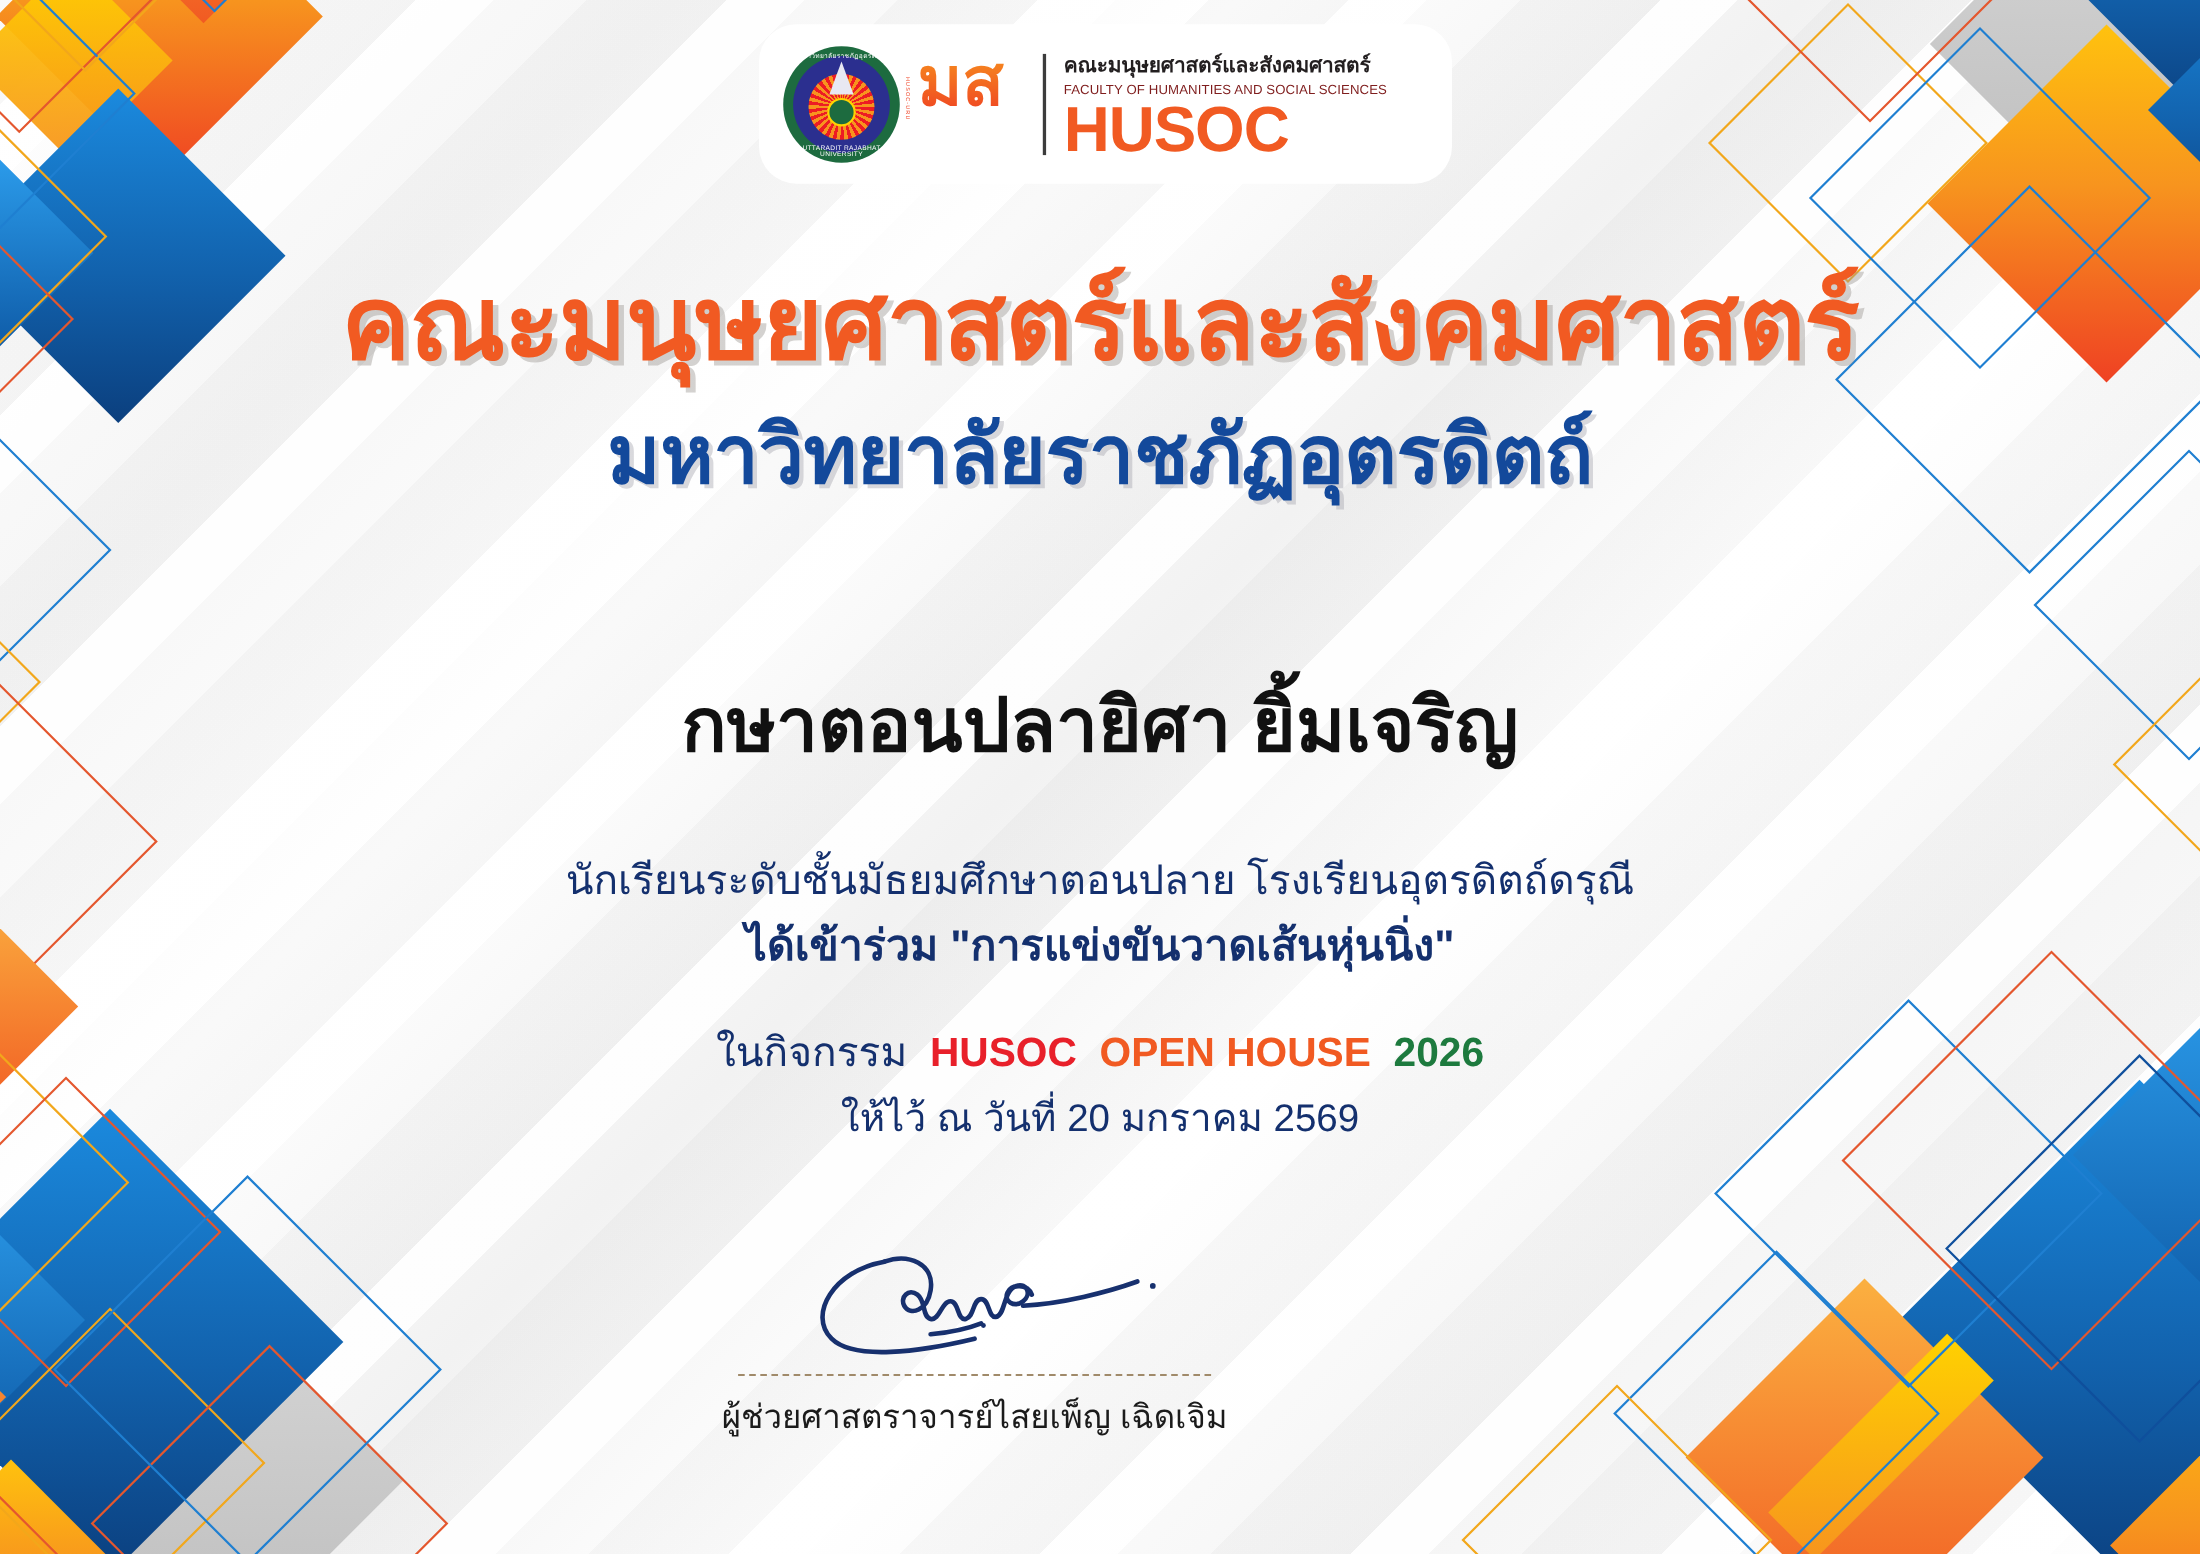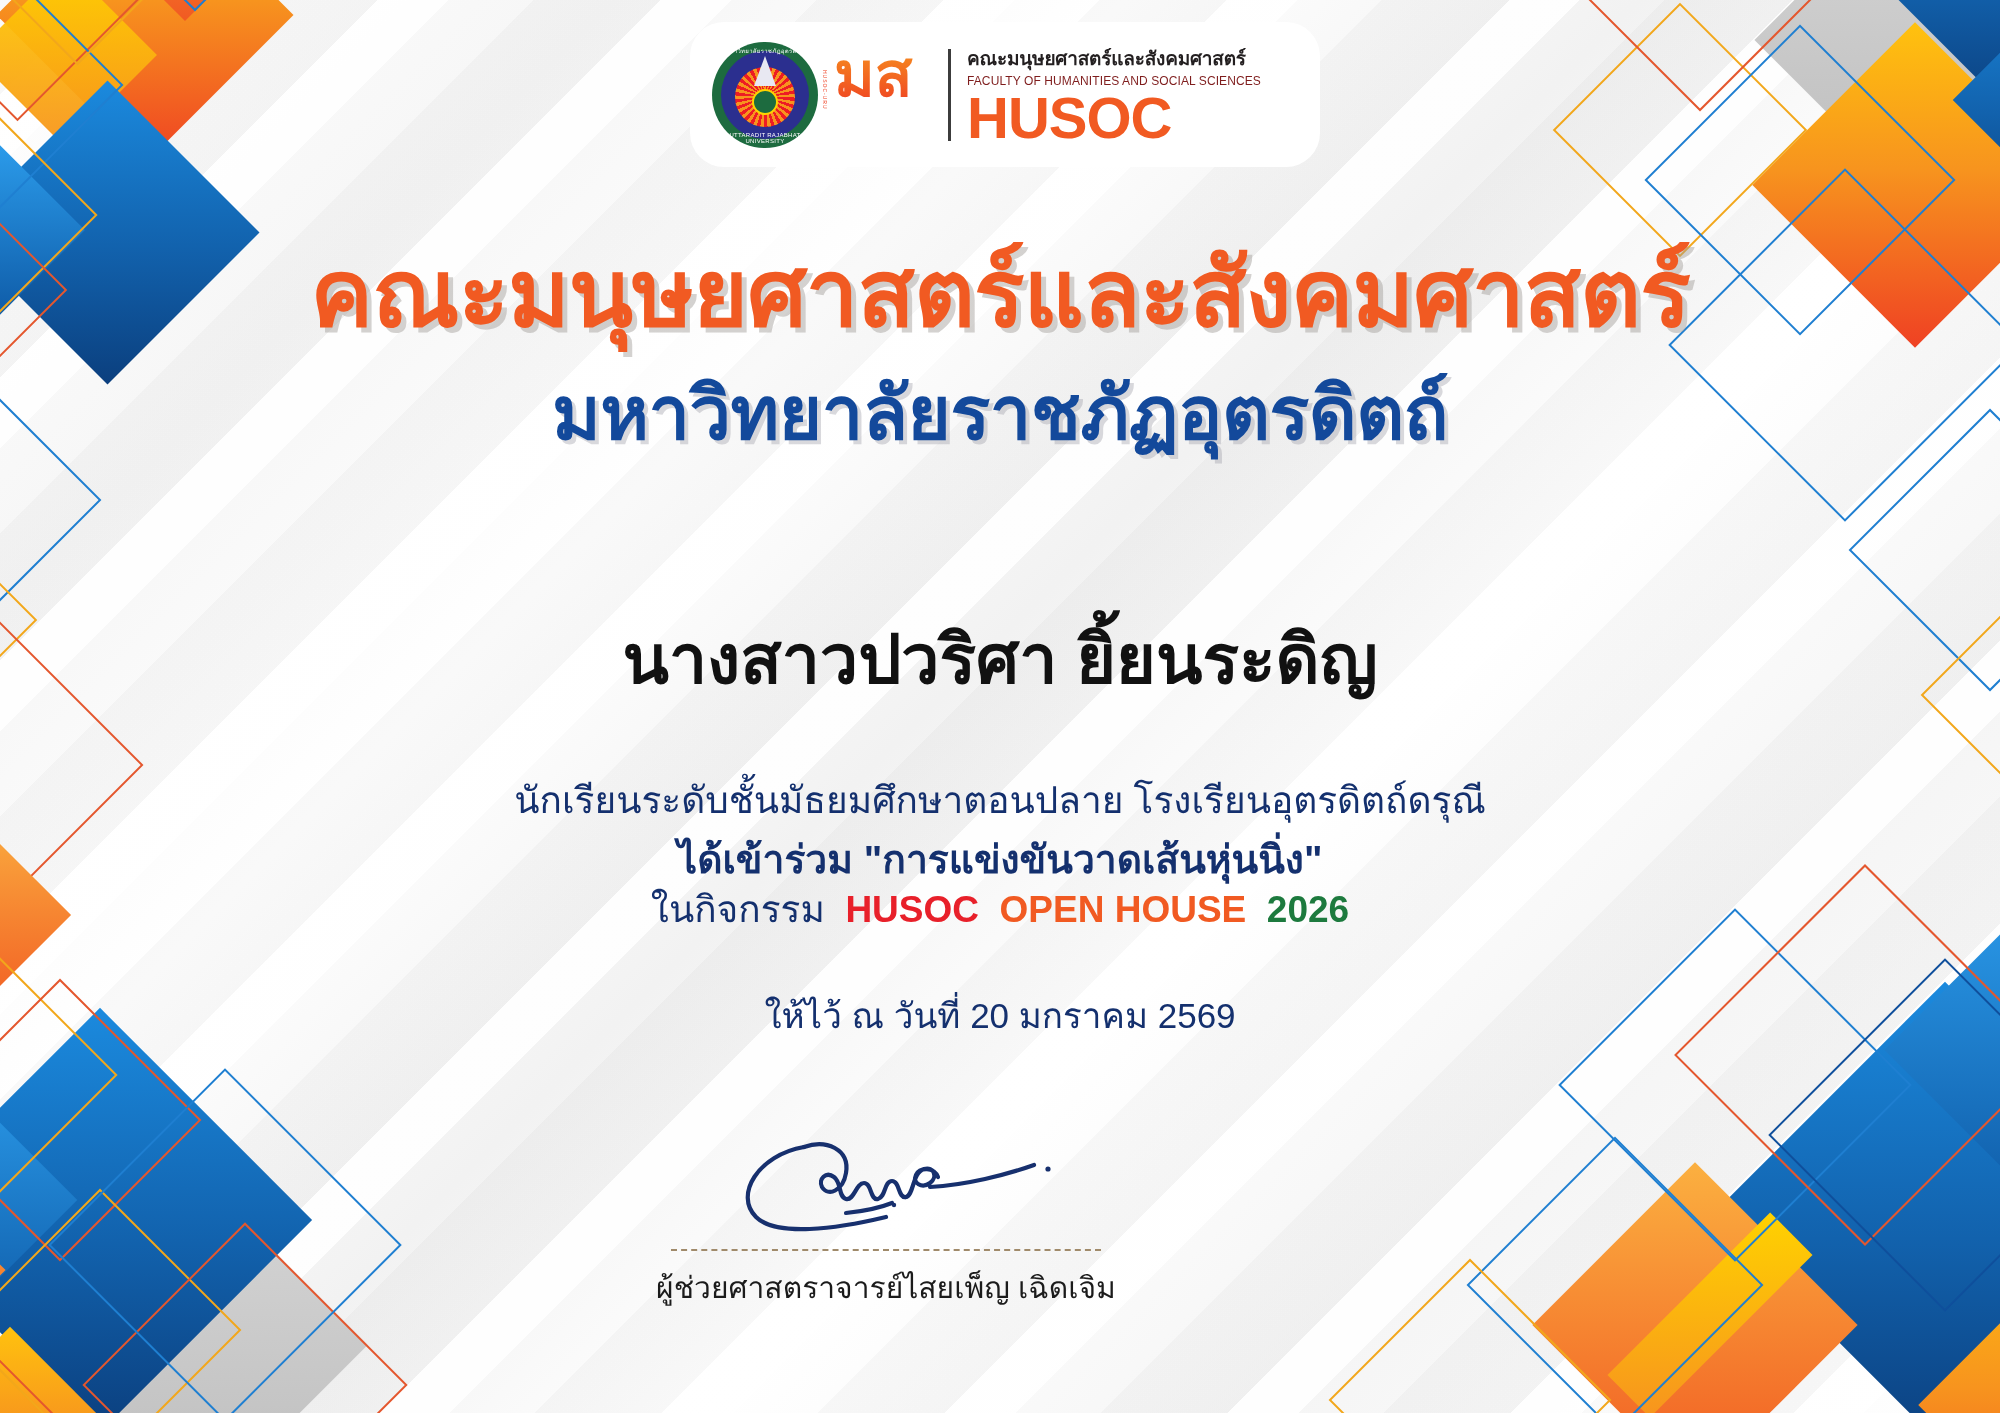--- a/index.html
+++ b/index.html
@@ -124,21 +124,21 @@
     text-shadow:4px 4px 0 rgba(160,160,170,.40);
   }
   #lead {
     top:498px; font-size:34px; color:#14306e; font-weight:500;
   }
   #recipient {
     top:605px; font-size:68px; font-weight:bold; color:#111111; letter-spacing:0px;
   }
   #body1 { top:770px; font-size:37px; color:#14306e; }
   #body2 { top:828px; font-size:39px; color:#14306e; font-weight:bold; }
-  #activity { top:879px; font-size:37px; color:#14306e; }
+  #activity { top:926px; font-size:37px; color:#14306e; }
   #activity .husoc { color:#e8202a; font-weight:bold; letter-spacing:0px; }
   #activity .openhouse { color:#f15a22; font-weight:bold; }
   #activity .year { color:#1d7a3e; font-weight:bold; }
   #date-line { top:988px; font-size:35px; color:#14306e; }
 
   
   #sign-wrap { position:absolute; left:0; width:1772px; top:1125px; text-align:center; z-index:5; }
   #sig-svg { display:block; margin:0 auto; }
   #sig-rule {
     width:430px; margin:4px auto 0;
@@ -252,21 +252,21 @@
     <div id="logo-text">
       <div class="th">คณะมนุษยศาสตร์และสังคมศาสตร์</div>
       <div class="en">FACULTY OF HUMANITIES     AND SOCIAL SCIENCES</div>
       <div class="husoc">HUSOC</div>
     </div>
   </div>
 
   <div class="center" id="title-main">คณะมนุษยศาสตร์และสังคมศาสตร์</div>
   <div class="center" id="title-sub">มหาวิทยาลัยราชภัฏอุตรดิตถ์</div>
 
-  <div class="center" id="recipient">นางสาวปวริศา  ยิ้ยนระดิญ</div>
+  <div class="center" id="recipient">กษาตอนปลายิศา  ยิ้มเจริญ</div>
 
   <div class="center" id="body1">นักเรียนระดับชั้นมัธยมศึกษาตอนปลาย โรงเรียนอุตรดิตถ์ดรุณี</div>
   <div class="center" id="body2">ได้เข้าร่วม "การแข่งขันวาดเส้นหุ่นนิ่ง"</div>
 
   <div class="center" id="activity">
     <span>ในกิจกรรม</span>
     <span>&nbsp;</span><span class="husoc">HUSOC</span>
     <span>&nbsp;</span><span class="openhouse">OPEN HOUSE</span>
     <span>&nbsp;</span><span class="year">2026</span>
   </div>

